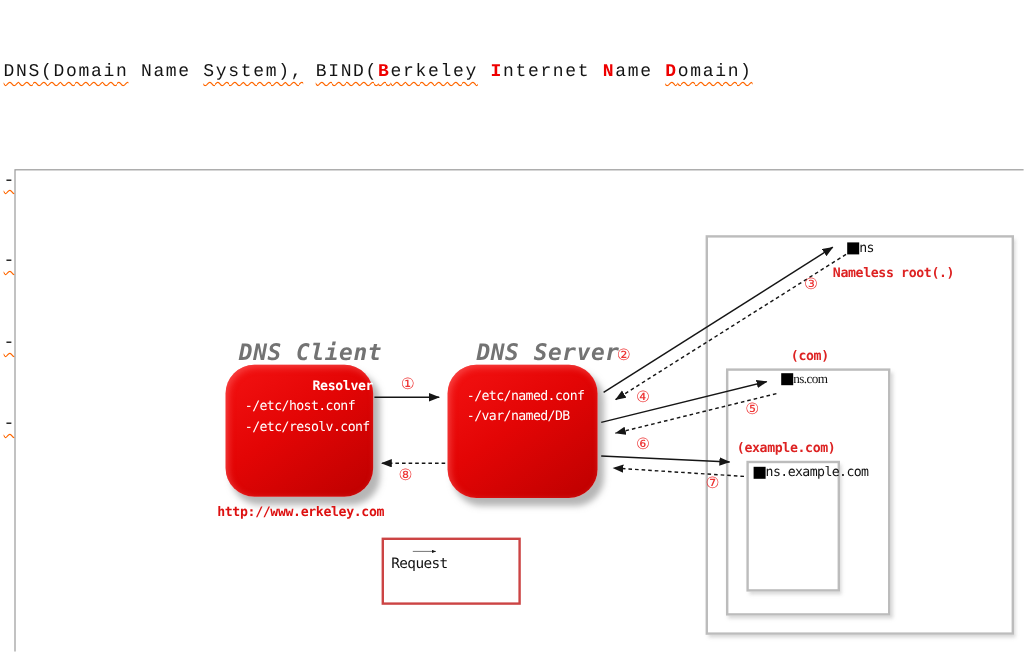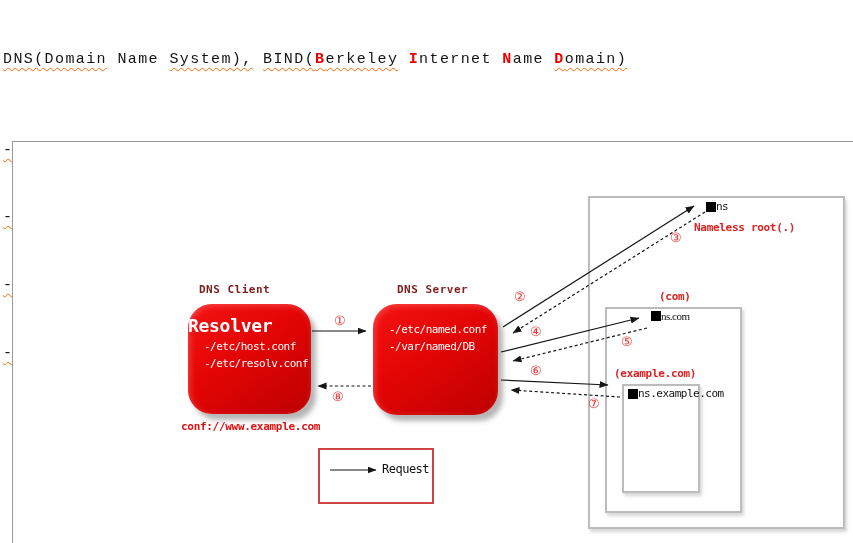--- a/index.html
+++ b/index.html
@@ -30,44 +30,44 @@
   .lbl-com     { left:659px; top:290px; }
   .lbl-example { left:614px; top:367px; }
   .ns-row { position:absolute; display:flex; align-items:center; gap:0; white-space:nowrap;
             font-size:11px; letter-spacing:-0.5px; color:#111; }
   .ns-square { width:10px; height:10px; background:#000; display:inline-block; flex:0 0 auto; }
   .ns-root    { left:706px; top:200px; }
   .ns-com     { left:651px; top:310px;font-family:Liberation Serif, serif; }
   .ns-example { left:628px; top:387px; }
 
   
-  .host-label { position:absolute; color:#7f1d1d; font-weight:bold; font-size:11px;
-                letter-spacing:0.5px; white-space:nowrap; }
+  .host-label { position:absolute; color:#737373; font-weight:bold; font-size:19px;
+                letter-spacing:0.5px; white-space:nowrap;font-style:italic; }
   .lbl-client { left:199px; top:283px; }
   .lbl-server { left:397px; top:283px; }
   .redbox { position:absolute; border-radius:24px; color:#fff;
             background:linear-gradient(145deg,#f41212 0%, #e30505 45%, #bd0000 100%);
             box-shadow:5px 6px 5px rgba(110,110,110,0.5), inset 2px 2px 6px rgba(255,120,120,0.5);
             padding-top:11px; }
   .box-client { left:188px; top:304px; width:123px; height:110px; }
   .box-server { left:373px; top:304px; width:125px; height:111px; }
-  .redbox .box-title { text-align:left; font-weight:bold; font-size:18px; letter-spacing:-0.3px; }
+  .redbox .box-title { text-align:right; font-weight:bold; font-size:11px; letter-spacing:-0.3px; }
   .redbox .box-line  { font-size:11px; letter-spacing:-0.5px; padding-left:16px; margin-top:4px;
                        white-space:nowrap; }
   .redbox .box-line:first-of-type { margin-top:8px; }
   .url-label { position:absolute; left:181px; top:420px; color:#dd1111; font-weight:bold;
                font-size:11px; letter-spacing:-0.3px; white-space:nowrap; }
 
   
   .step { position:absolute; color:#ee3333; font-size:13px; line-height:13px; }
 
   
   .legend { position:absolute; left:318px; top:448px; width:116px; height:56px;
             border:2px solid #cc4444; background:#fff; padding:7px 0 0 6px; }
-  .legend-row { display:flex; align-items:flex-end; height:19px; }
+  .legend-row { display:flex; align-items:flex-start; height:19px;flex-direction:column; }
   .legend-row span { font-size:12px; letter-spacing:-0.5px; color:#111; }
 
   
   svg.overlay { position:absolute; left:0; top:0; pointer-events:none; }
   .arrow-solid  { stroke:#151515; stroke-width:1.2; fill:none; }
   .arrow-dashed { stroke:#151515; stroke-width:1.2; fill:none; stroke-dasharray:3 2.5; }
 </style>
 </head>
 <body>
 
@@ -110,21 +110,21 @@
   <div class="box-title">Resolver</div>
   <div class="box-line">-/etc/host.conf</div>
   <div class="box-line">-/etc/resolv.conf</div>
 </div>
 
 <div class="redbox box-server">
   <div class="box-line">-/etc/named.conf</div>
   <div class="box-line">-/var/named/DB</div>
 </div>
 
-<div class="url-label">conf://www.example.com</div>
+<div class="url-label">http://www.erkeley.com</div>
 
 <svg class="overlay" width="853" height="543" viewBox="0 0 853 543">
   <defs>
     <marker id="ah" markerWidth="10" markerHeight="8" refX="8.5" refY="3.5" orient="auto" markerUnits="userSpaceOnUse">
       <path d="M0,0 L9,3.5 L0,7 Z" fill="#151515"></path>
     </marker>
   </defs>
   <line class="arrow-solid" x1="312" y1="331" x2="366" y2="331" marker-end="url(#ah)"></line>
   <line class="arrow-dashed" x1="371" y1="386" x2="318" y2="386" marker-end="url(#ah)"></line>
   <line class="arrow-solid" x1="503" y1="327" x2="694" y2="206" marker-end="url(#ah)"></line>

